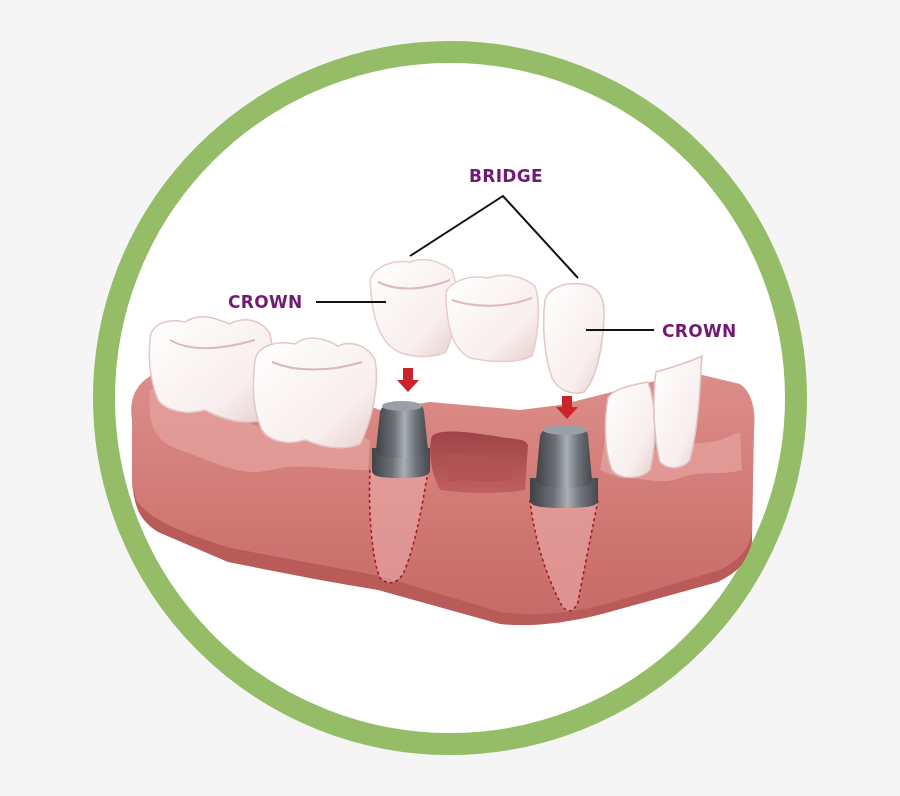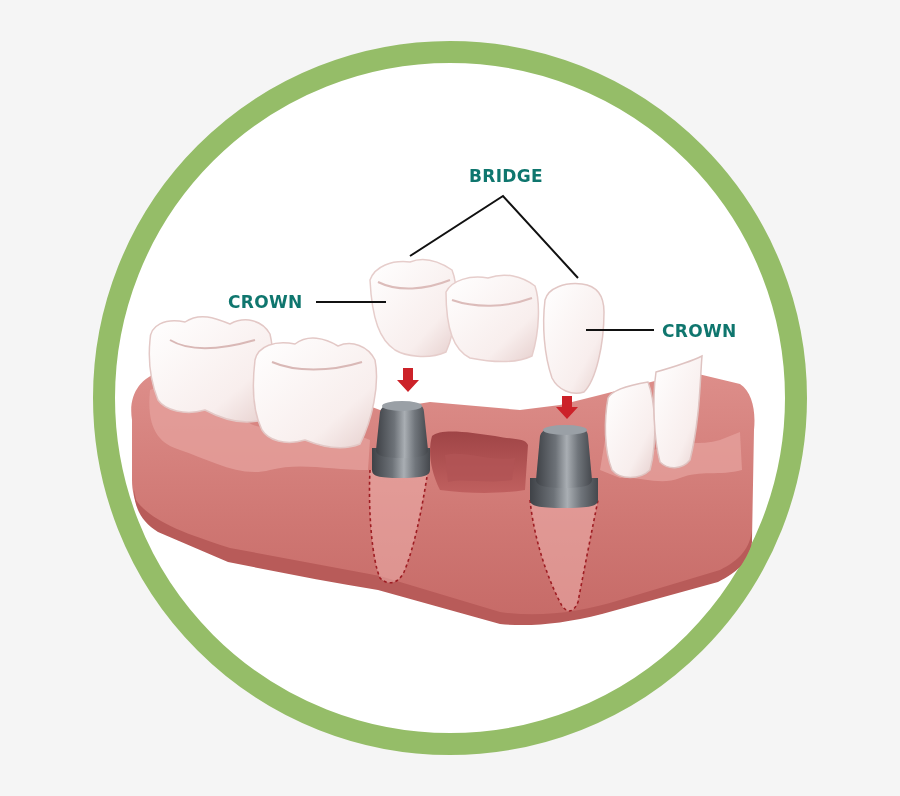--- a/index.html
+++ b/index.html
@@ -9,21 +9,21 @@
       position: relative;
       overflow: hidden;
       font-family: "DejaVu Sans", "Liberation Sans", sans-serif;
     }
     .stage { position: absolute; left: 0; top: 0; width: 900px; height: 796px; }
     .label {
       position: absolute;
       font-family: "DejaVu Sans", sans-serif;
       font-size: 17px;
       font-weight: 600;
-      color: #0f766e;
+      color: #701a75;
       letter-spacing: 0.3px;
       line-height: 1;
       white-space: nowrap;
       text-align: right;
     }
     .label-bridge { left: 469px; top: 168px; }
     .label-crown-left { left: 228px; top: 294px; }
     .label-crown-right { left: 662px; top: 323px; }
   </style>
 </head>

